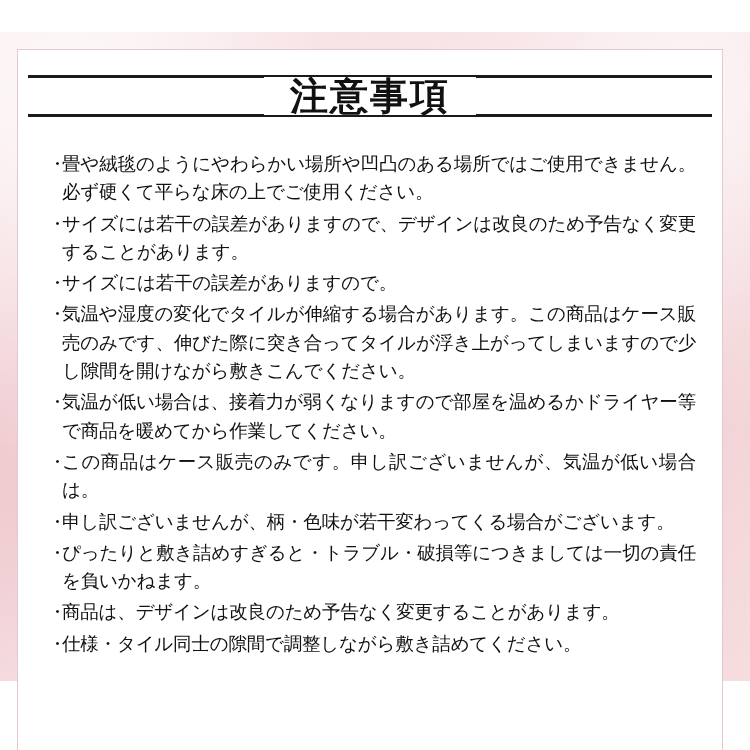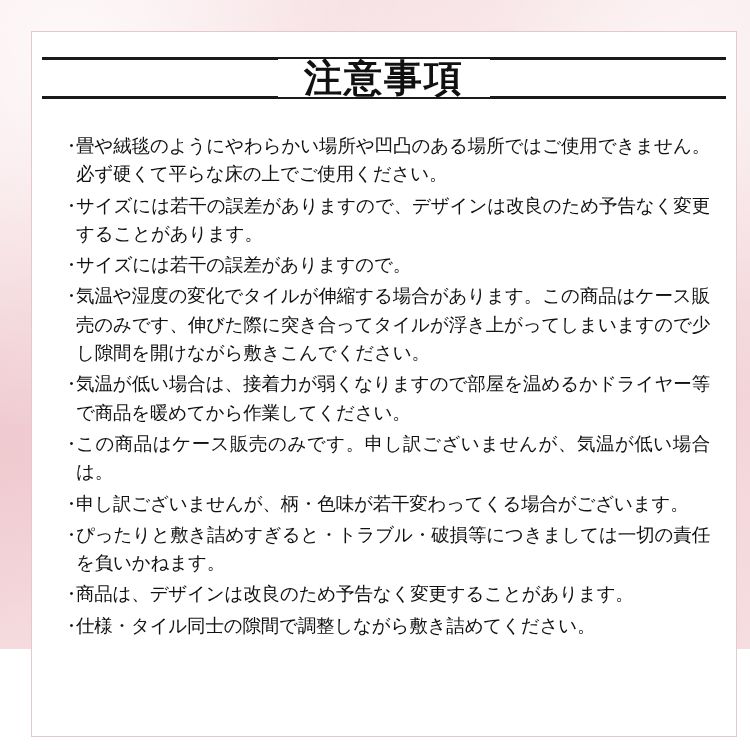--- a/index.html
+++ b/index.html
@@ -15,21 +15,22 @@
   }
 
   
   .page {
     position: relative;
     width: 750px;
     height: 649px;
     box-sizing: border-box;
     background:
       linear-gradient(135deg, #f7dfe2 0%, #f3d4d8 25%, #f8e4e6 50%, #f2d2d6 75%, #f6dde0 100%);
-    padding: 31px;
+    padding: 17px;
+    margin-top: 32px;
   }
   
   .page::before {
     content: "";
     position: absolute;
     left: 0; top: 0; right: 0; bottom: 0;
     background:
       radial-gradient(ellipse at 10% 8%, rgba(255,255,255,0.85) 0%, rgba(255,255,255,0) 45%),
       radial-gradient(ellipse at 92% 12%, rgba(255,255,255,0.65) 0%, rgba(255,255,255,0) 40%),
       radial-gradient(ellipse at 50% 98%, rgba(255,255,255,0.7) 0%, rgba(255,255,255,0) 40%),

